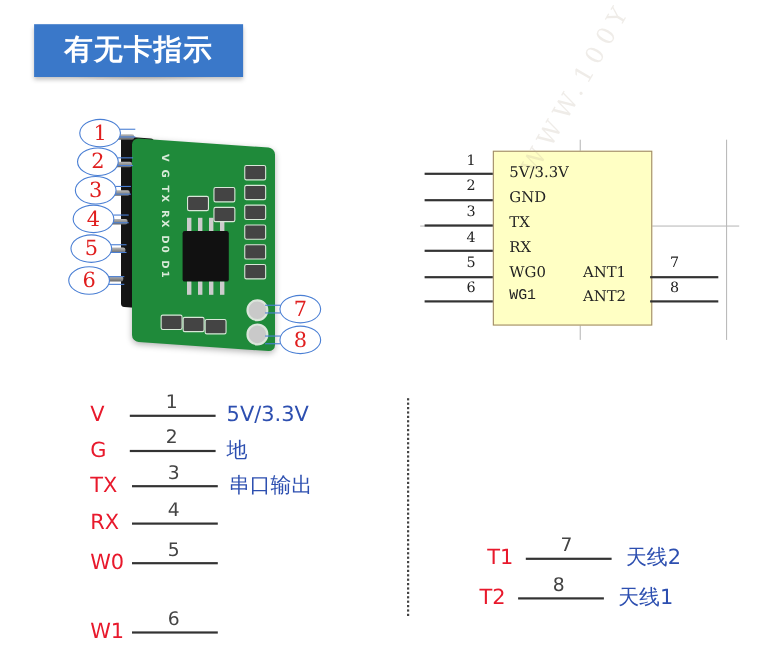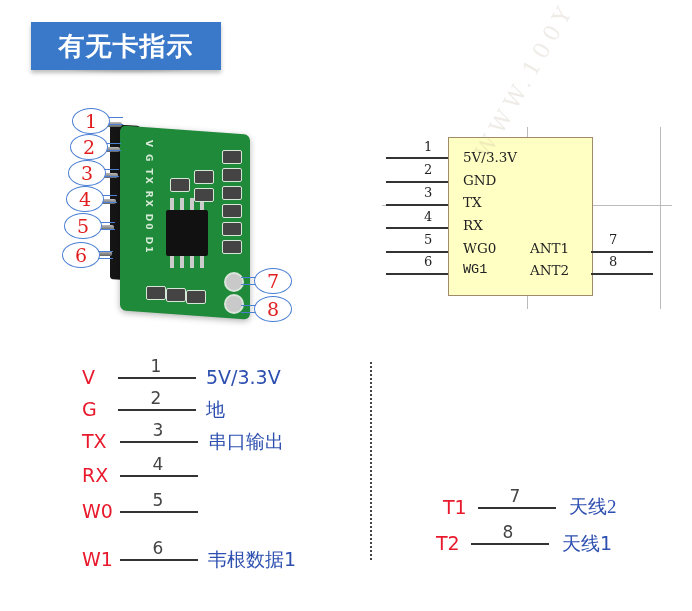--- a/index.html
+++ b/index.html
@@ -160,36 +160,35 @@
   <div class="row" style="left:82px;top:460px;width:260px;">
     <span class="abbr">RX</span>
     <span class="lg-num" style="left:56px;top:-6px;">4</span>
     <span class="lg-line" style="left:38px;top:15px;width:78px;"></span>
   </div>
   <div class="row" style="left:82px;top:496px;width:260px;">
     <span class="abbr">W0</span>
     <span class="lg-num" style="left:56px;top:-6px;">5</span>
     <span class="lg-line" style="left:38px;top:15px;width:78px;"></span>
   </div>
-  <div class="row" style="left:82px;top:544px;width:260px;text-decoration:underline;">
+  <div class="row" style="left:82px;top:559px;width:260px;text-decoration:underline;">
     <span class="abbr">W1</span>
     <span class="lg-num" style="left:56px;top:-6px;">6</span>
     <span class="lg-line" style="left:38px;top:15px;width:78px;"></span>
-    <span class="lg-desc" style="left:126px;">韦根数据1</span>
   </div>
 </div>
 
 <div class="divider"></div>
 
 <div>
   <div class="row" style="left:443px;top:492px;width:220px;">
     <span class="abbr">T1</span>
     <span class="lg-num" style="left:52px;top:-6px;">7</span>
     <span class="lg-line" style="left:35px;top:15px;width:78px;"></span>
-    <span class="lg-desc" style="left:126px;font-family:Liberation Serif, serif;">天线2</span>
+    <span class="lg-desc" style="left:126px;">天线2</span>
   </div>
   <div class="row" style="left:436px;top:528px;width:220px;">
     <span class="abbr">T2</span>
     <span class="lg-num" style="left:52px;top:-6px;">8</span>
     <span class="lg-line" style="left:35px;top:15px;width:78px;"></span>
     <span class="lg-desc" style="left:126px;">天线1</span>
   </div>
 </div>
 
 </body></html>

